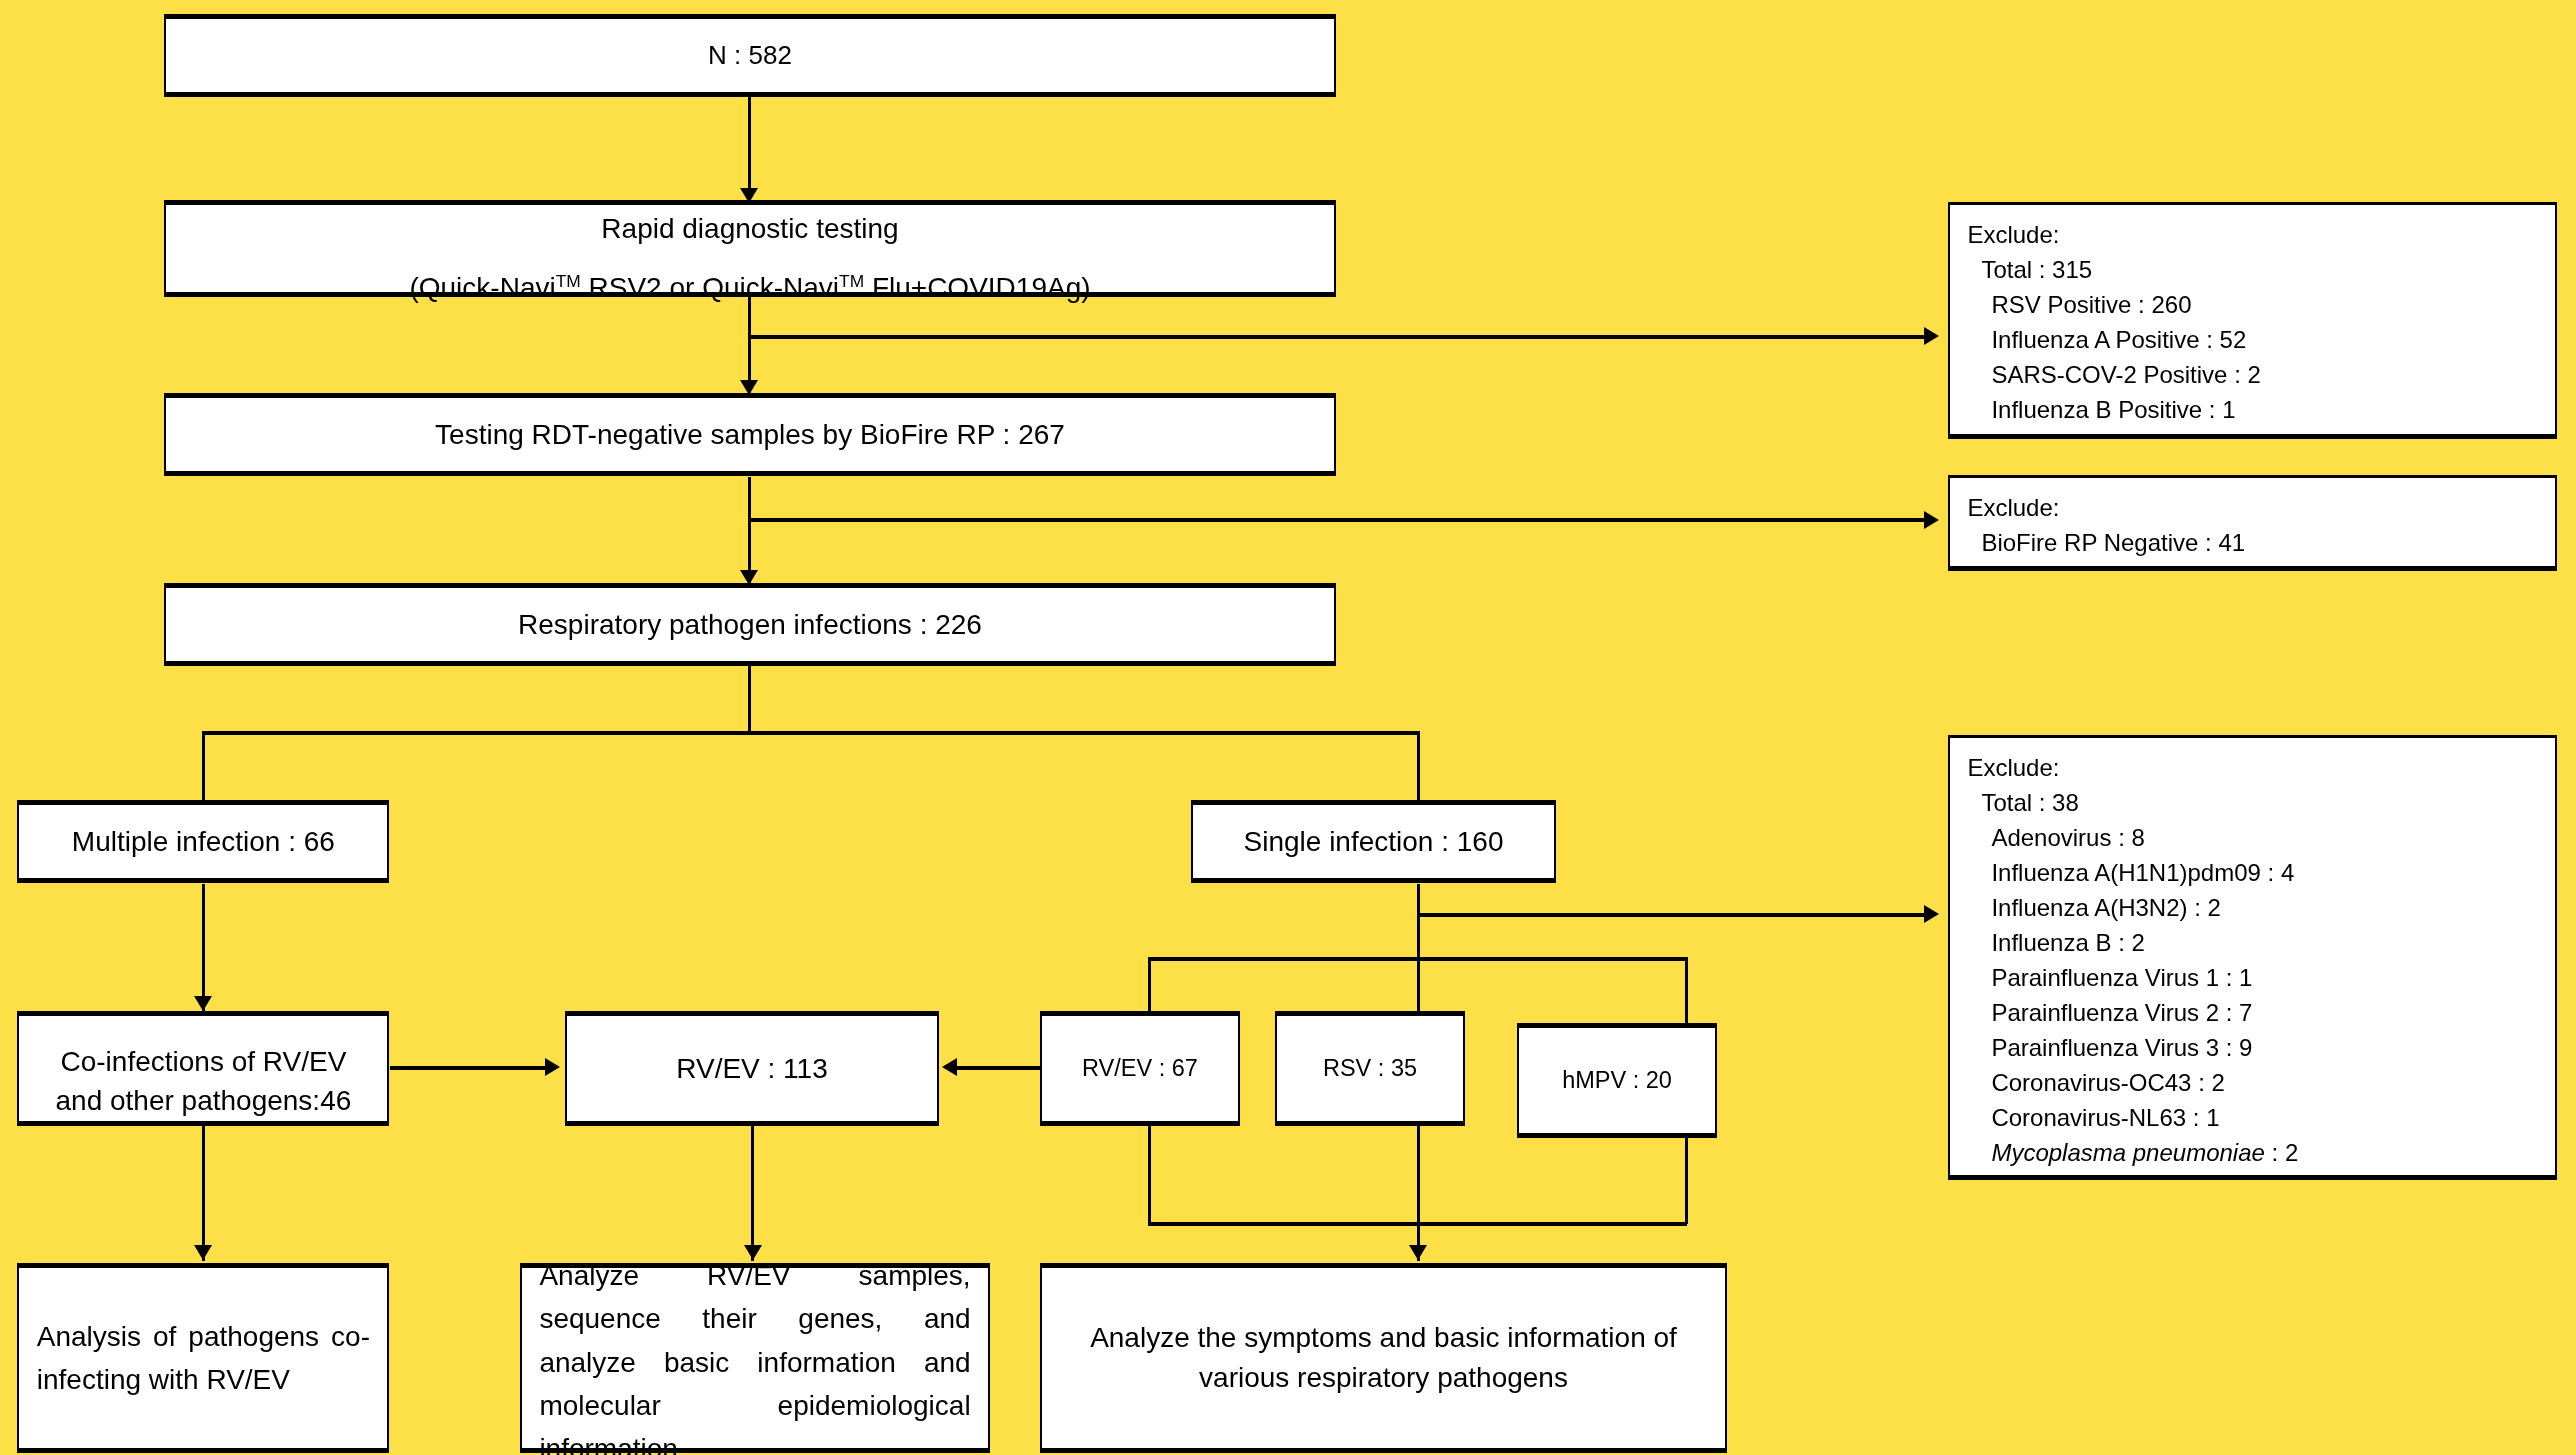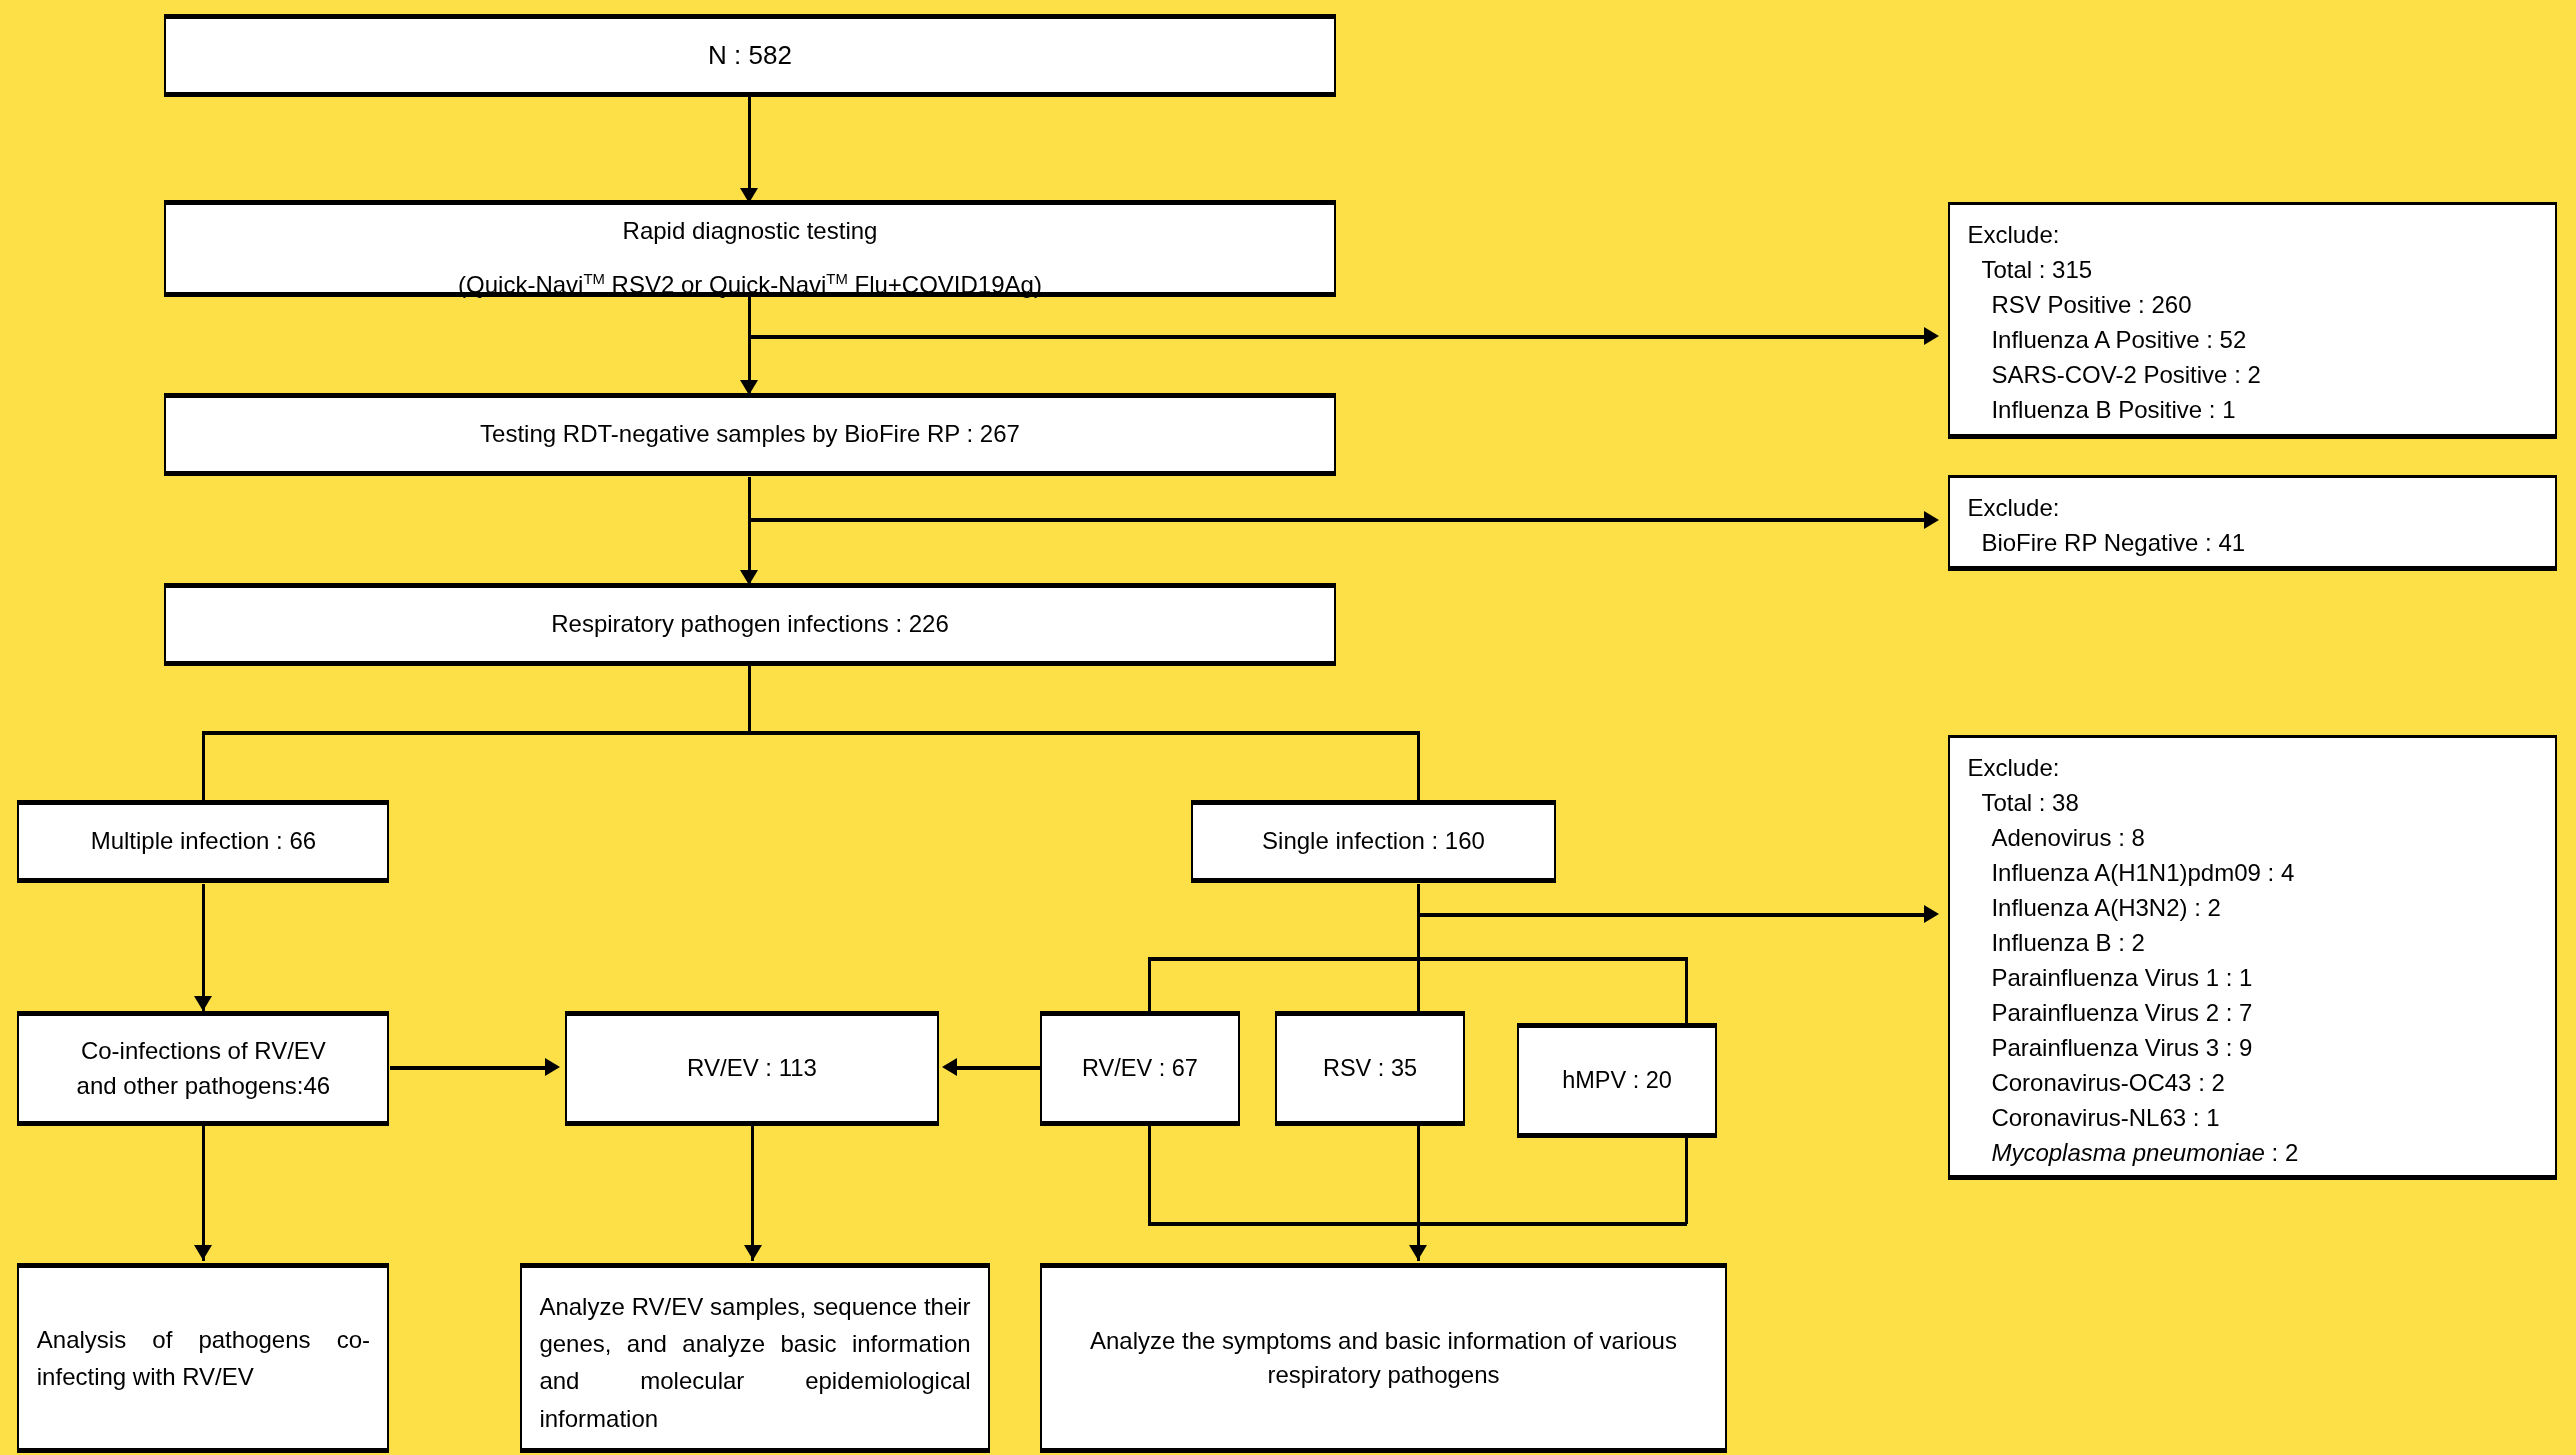--- a/index.html
+++ b/index.html
@@ -38,21 +38,21 @@
     padding: 0 12px;
     box-sizing: border-box;
     white-space: pre-line;
   }
   
   .box.heavy {
     border-top-width: 5.2px;
     border-bottom-width: 5.2px;
   }
   .f-lg  { font-size: 26px; }
-  .f-md  { font-size: 24px; }
+  .f-md  { font-size: 28px; }
   .f-sm  { font-size: 23.5px; }
 
   
   .sidebox {
     position: absolute;
     box-sizing: border-box;
     border: 2.6px solid #000000;
     border-top-width: 3.5px;
     border-bottom-width: 5.2px;
     background: #ffffff;
@@ -165,21 +165,21 @@
   <div class="ln-h thick" style="left:1417px; top:913px; width:510px;"></div>
   <div class="arrow-r" style="left:1924px; top:905px;"></div>
 
   <div class="ln-h thick" style="left:1148px; top:957px; width:539px;"></div>
   <div class="ln-v" style="left:1148px; top:957px; height:85px;"></div>
   <div class="arrow-d" style="left:1140px; top:1028px;"></div>
   <div class="arrow-d" style="left:1409px; top:1028px;"></div>
   <div class="ln-v" style="left:1685px; top:957px; height:85px;"></div>
   <div class="arrow-d" style="left:1677px; top:1028px;"></div>
 
-  <div class="box heavy f-md" style="left:17.4px; top:1011px; width:372px; height:115px;">
+  <div class="box heavy f-md" style="left:17.4px; top:1011px; width:372px; height:115px;align-items:flex-end;">
     <span class="txt">Co-infections of RV/EV
 and other pathogens:46</span>
   </div>
 
   <div class="box heavy f-md" style="left:565px; top:1011px; width:374px; height:115px;">
     <span class="txt">RV/EV : 113</span>
   </div>
 
   <div class="box heavy f-sm" style="left:1040px; top:1011px; width:200px; height:115px;">
     <span class="txt">RV/EV : 67</span>

